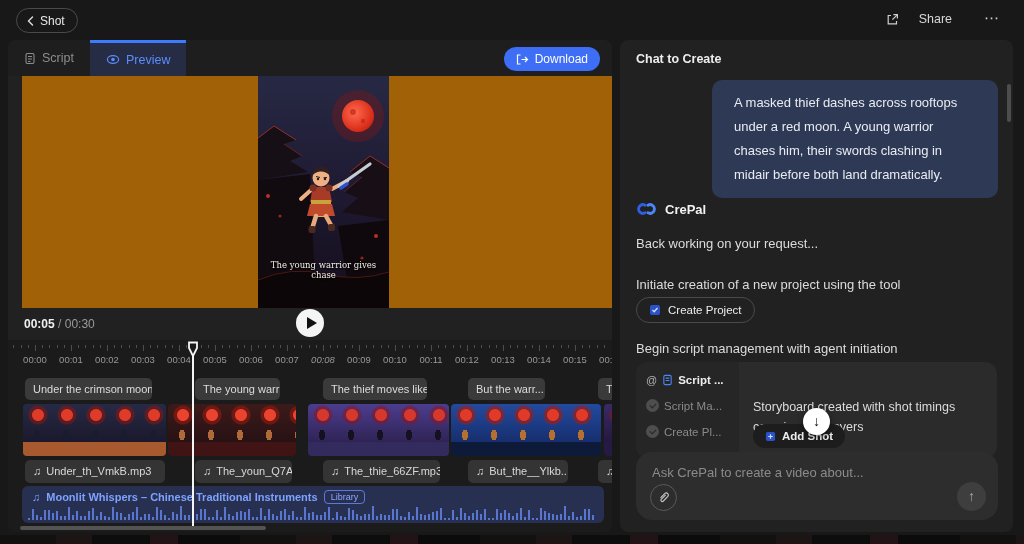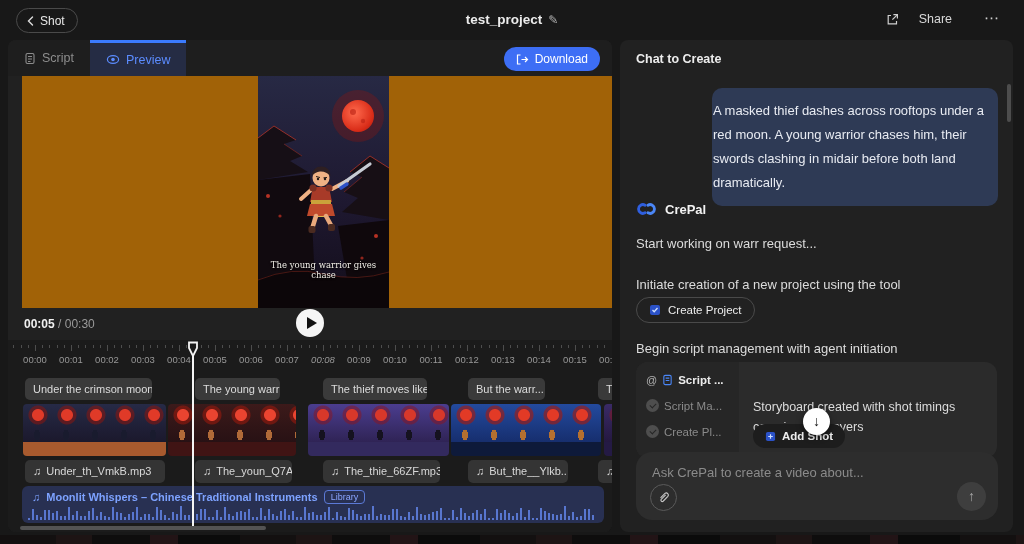--- a/index.html
+++ b/index.html
@@ -52,22 +52,22 @@
   .music-badge { border:1px solid #5b79d6; border-radius:4px; color:#8aa6ff; font-size:9px; padding:1px 6px; }
   .waveform { position:absolute; left:6px; bottom:3px; height:15px; display:flex; align-items:flex-end; gap:2px; }
   .wbar { width:2px; background:#5876cf; }
   .hscroll { position:absolute; left:12px; top:186px; width:246px; height:4px; background:#535353; border-radius:2px; cursor:pointer; }
   .playhead { position:absolute; left:184px; top:2px; width:2px; height:184px; background:#f5f5f5; z-index:5; cursor:ew-resize; }
   .playhead svg { position:absolute; left:-5px; top:-1px; }
 
   
   .chat { position:absolute; left:620px; top:40px; width:393px; height:492px; background:#212121; border-radius:8px; overflow:hidden; }
   .chat-header { position:absolute; left:16px; top:12px; color:#ededed; font-size:12.5px; font-weight:bold; }
-  .bubble { position:absolute; left:92px; top:48px; width:286px; background:#2e3a55; border-radius:10px;
-    padding:11px 1px; color:#e8ebf2; font-size:13px; line-height:24px; }
+  .bubble { position:absolute; left:92px; top:40px; width:286px; background:#2e3a55; border-radius:10px;
+    padding:11px 22px; color:#e8ebf2; font-size:13px; line-height:24px; }
   .crepal-row { position:absolute; left:16px; top:161px; display:flex; align-items:center; gap:8px; }
   .crepal-name { color:#f2f2f2; font-size:13px; font-weight:bold; }
   .status-line { position:absolute; left:16px; top:196px; color:#dcdcdc; font-size:13px; }
   .step1 { position:absolute; left:16px; top:237px; color:#dcdcdc; font-size:13px; }
   .pill-btn { position:absolute; left:16px; top:257px; height:26px; padding:0 12px; border:1px solid #4a4a4a; border-radius:14px;
     display:flex; align-items:center; gap:7px; color:#ececec; font-size:11.5px; cursor:pointer; }
   .step2 { position:absolute; left:16px; top:301px; color:#dcdcdc; font-size:13px; }
   .agent-card { position:absolute; left:16px; top:322px; width:361px; height:96px; background:#2b2b2b; border-radius:12px; overflow:hidden; }
   .card-left { position:absolute; left:0; top:0; width:103px; height:100%; background:#262626; padding:12px 10px; }
   .card-step { display:flex; align-items:center; gap:5px; margin-bottom:13px; white-space:nowrap; overflow:hidden; }
@@ -102,23 +102,20 @@
 <body>
 
 <div id="app">
 
   <div class="topbar">
     <div class="back-btn">
       <svg width="9" height="10" viewBox="0 0 9 10">
           <path d="M6.5 1 L2.5 5 L6.5 9" stroke="#ddd" stroke-width="1.4" fill="none" stroke-linecap="round"></path>
         </svg>
       <span>Shot</span>
-    </div>
-    <div class="proj-title">
-      <span>test_project</span><span class="pencil">✎</span>
     </div>
     <div class="share">
       <svg width="13" height="13" viewBox="0 0 13 13" fill="none" stroke="#cfcfcf" stroke-width="1.2">
           <path d="M5 2.5 H2.2 V10.8 H10.5 V8"></path>
           <path d="M7.4 1.6 H11.4 V5.6"></path>
           <path d="M11.2 1.8 L6.4 6.6"></path>
         </svg>
       <span>Share</span>
     </div>
     <div class="more">⋯</div>
@@ -522,21 +519,21 @@
     <div class="bubble">A masked thief dashes across rooftops under a red moon. A young warrior chases him, their swords clashing in midair before both land dramatically.</div>
 
     <div class="crepal-row">
       <svg width="21" height="16" viewBox="0 0 22 16" fill="none">
         <path d="M9.5 4 A4.6 4.6 0 1 0 9.5 12" stroke="#2f5fe0" stroke-width="3" stroke-linecap="round"></path>
         <path d="M12.5 12 A4.6 4.6 0 1 0 12.5 4" stroke="#4a86f7" stroke-width="3" stroke-linecap="round"></path>
       </svg>
       <span class="crepal-name">CrePal</span>
     </div>
 
-    <div class="status-line">Start working on warr request...</div>
+    <div class="status-line">Back working on your request...</div>
     <div class="step1">Initiate creation of a new project using the tool</div>
 
     <div class="pill-btn">
       <svg width="12" height="12" viewBox="0 0 12 12">
           <rect x="1" y="1" width="10" height="10" rx="2" fill="#2b52c8"></rect>
           <path d="M3.5 6 L5.2 7.8 L8.5 4" stroke="#cfe0ff" stroke-width="1.3" fill="none"></path>
         </svg>
       <span>Create Project</span>
     </div>
 

